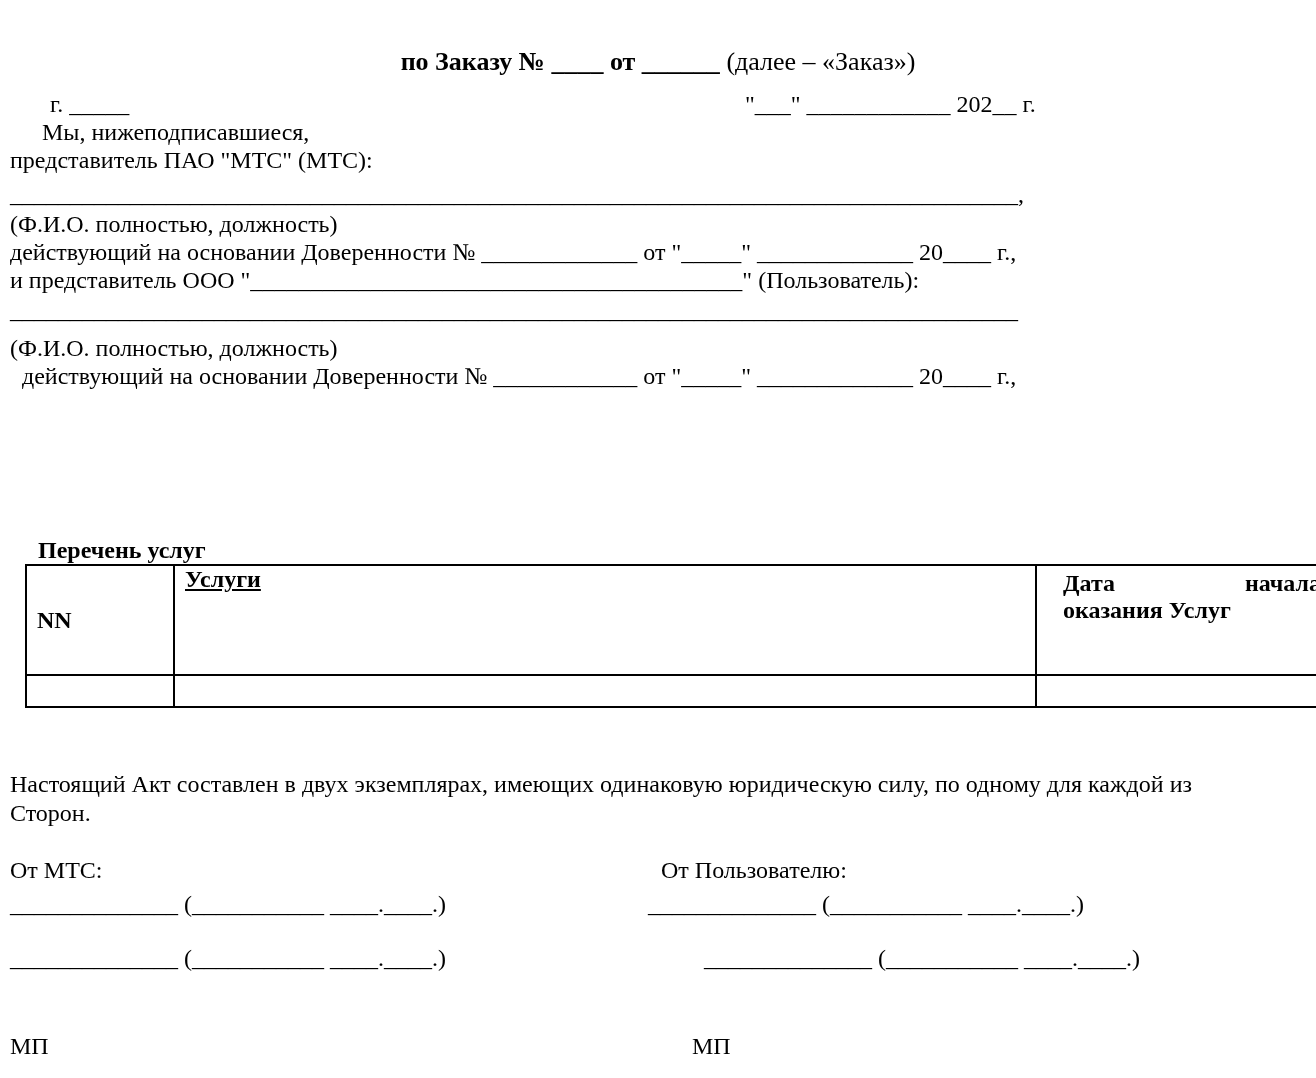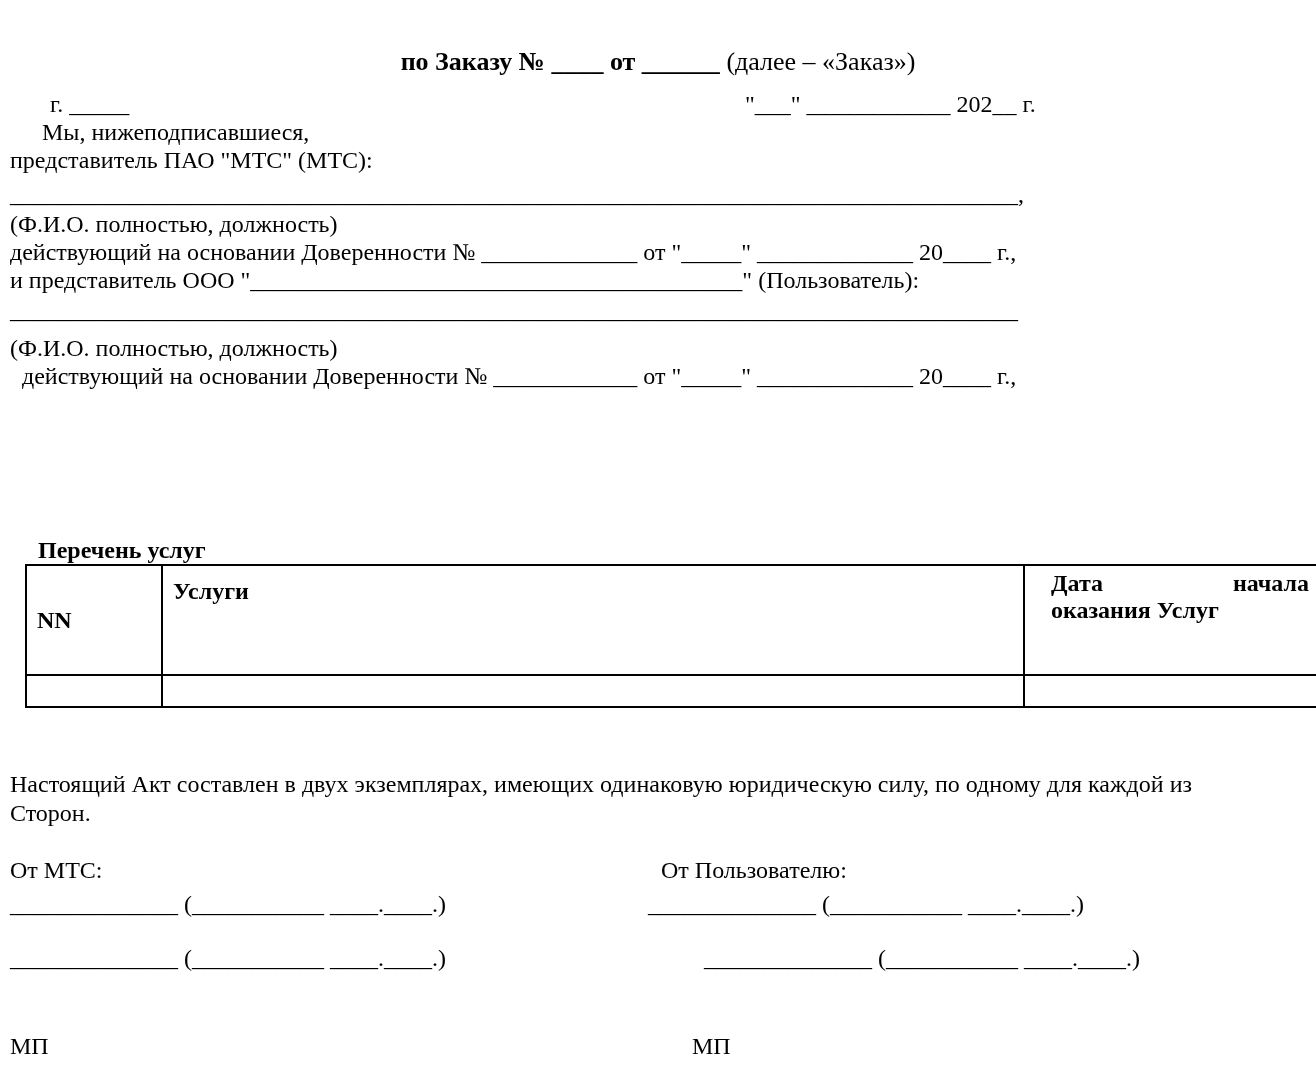--- a/index.html
+++ b/index.html
@@ -30,22 +30,22 @@
     left: 25px;
     width: 1218px;
     border-collapse: collapse;
     table-layout: fixed;
   }
   table.services td {
     border: 2px solid #000000;
     font-weight: bold;
     overflow: hidden;
   }
-  td.cell-nn   { width: 120px; vertical-align: middle; padding: 0 4px 0 10px; }
-  td.cell-srv  { width: 840px; vertical-align: top;    padding: 12px 10px; }
+  td.cell-nn   { width: 120px; vertical-align: middle; padding: 0 16px 0 10px; }
+  td.cell-srv  { width: 840px; vertical-align: top;    padding: 0 10px; text-decoration: underline; }
   td.cell-date { width: 258px; vertical-align: top;    padding: 4px 26px; }
   tr.hdr-row  { height: 110px; }
   tr.data-row { height: 32px; }
   tr.data-row td { font-weight: normal; }
   .justify-row { display: flex; justify-content: space-between; }
 </style>
 </head>
 <body>
 
 <div class="page">

